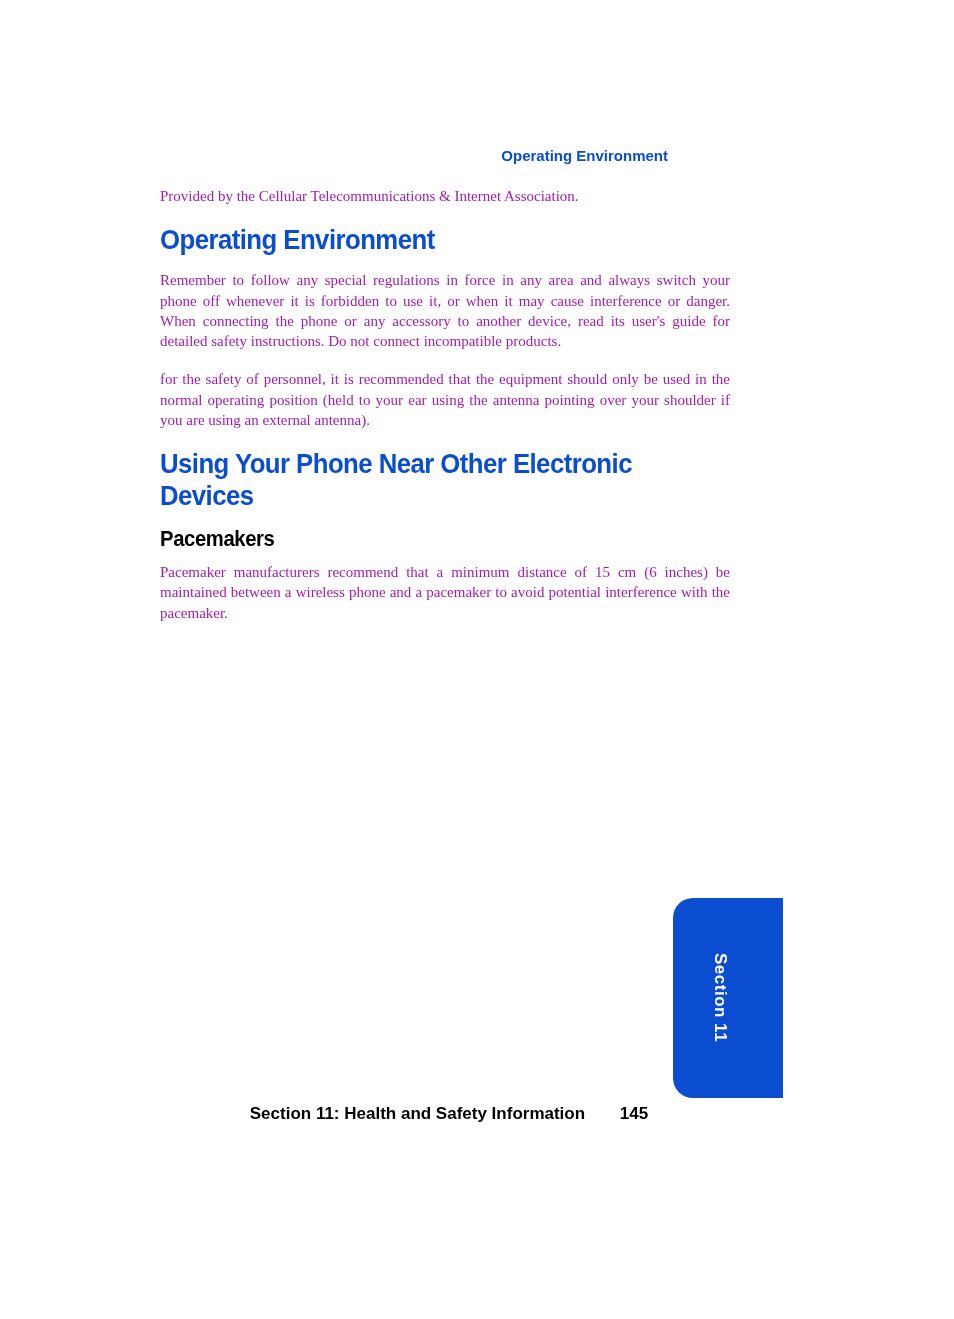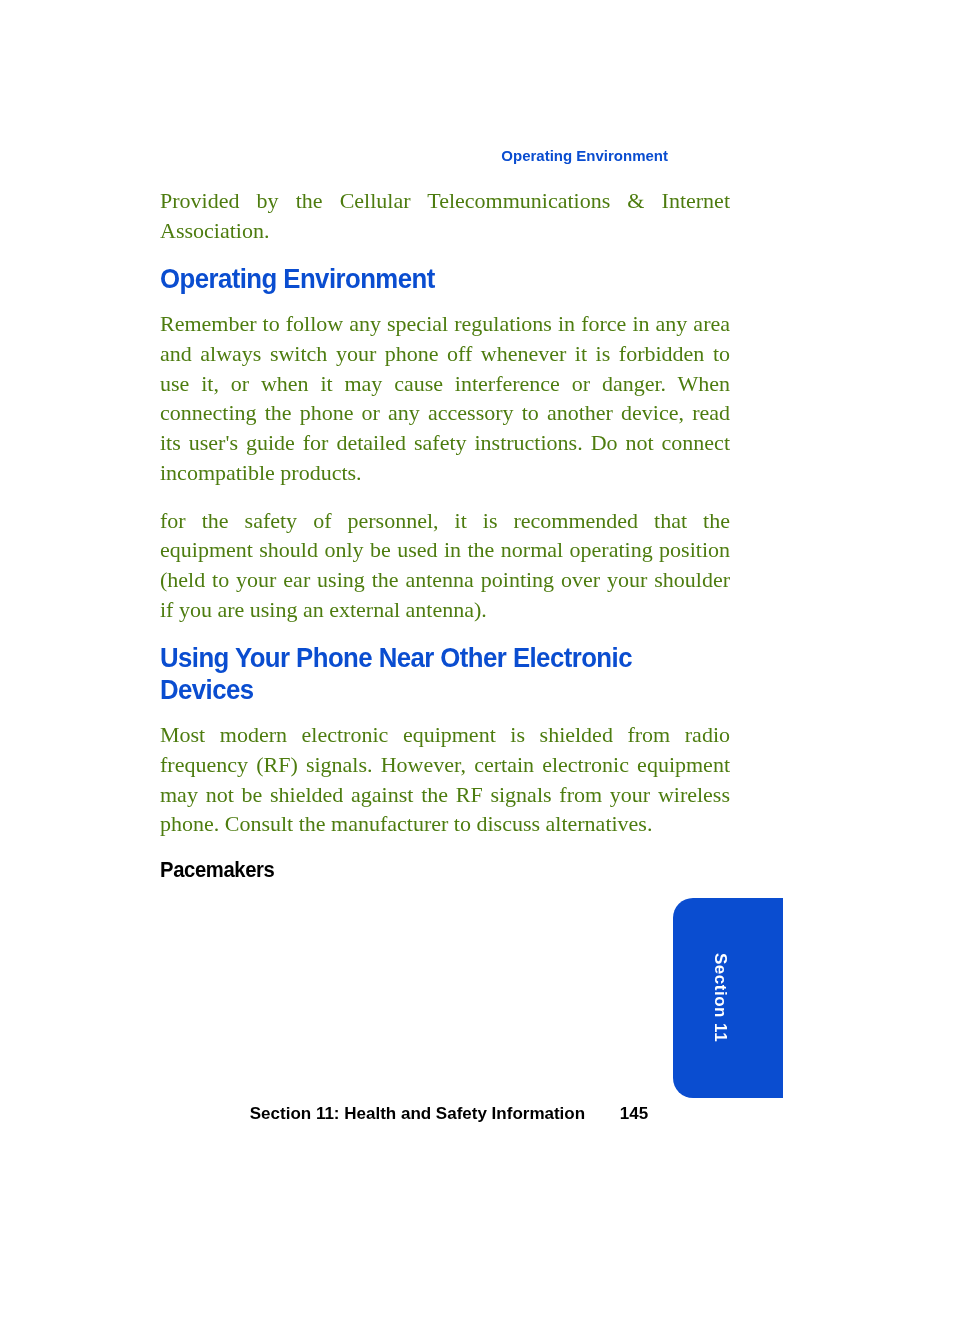--- a/index.html
+++ b/index.html
@@ -26,25 +26,25 @@
     font-size: 15px;
     color: #0a4dd0;
   }
   .content {
     position: absolute;
     top: 186px;
     left: 160px;
     width: 570px;
   }
   .body-text {
-    font-size: 22px;
+    font-size: 15px;
     line-height: 1.35;
     margin: 0 0 18px 0;
     text-align: justify;
-    color: #4d7c0f;
+    color: #a21caf;
   }
   .h1 {
     font-family: Arial, Helvetica, sans-serif;
     font-weight: bold;
     color: #0a4dd0;
     font-size: 28px;
     margin: 10px 0 14px 0;
     letter-spacing: -0.6px;
     font-stretch: condensed;
     transform: scaleX(0.92);
@@ -113,24 +113,24 @@
 
     <div class="h1">Operating Environment</div>
 
     <p class="body-text">Remember to follow any special regulations in force in any area and always switch your phone off whenever it is forbidden to use it, or when it may cause interference or danger. When connecting the phone or any accessory to another device, read its user's guide for detailed safety instructions. Do not connect incompatible products.</p>
 
 
     <p class="body-text">for the safety of personnel, it is recommended that the equipment should only be used in the normal operating position (held to your ear using the antenna pointing over your shoulder if you are using an external antenna).</p>
 
     <div class="h1">Using Your Phone Near Other Electronic Devices</div>
 
-    <p class="body-text">Most modern electronic equipment is shielded from radio frequency (RF) signals. However, certain electronic equipment may not be shielded against the RF signals from your wireless phone. Consult the manufacturer to discuss alternatives.</p>
 
     <div class="h2">Pacemakers</div>
 
+    <p class="body-text">Pacemaker manufacturers recommend that a minimum distance of 15 cm (6 inches) be maintained between a wireless phone and a pacemaker to avoid potential interference with the pacemaker.</p>
 
   </div>
 
   <div class="tab">
     <span class="tab-label">Section 11</span>
   </div>
 
   <div class="footer">
     <span>Section 11: Health and Safety Information</span>
     <span class="page-num">145</span>

